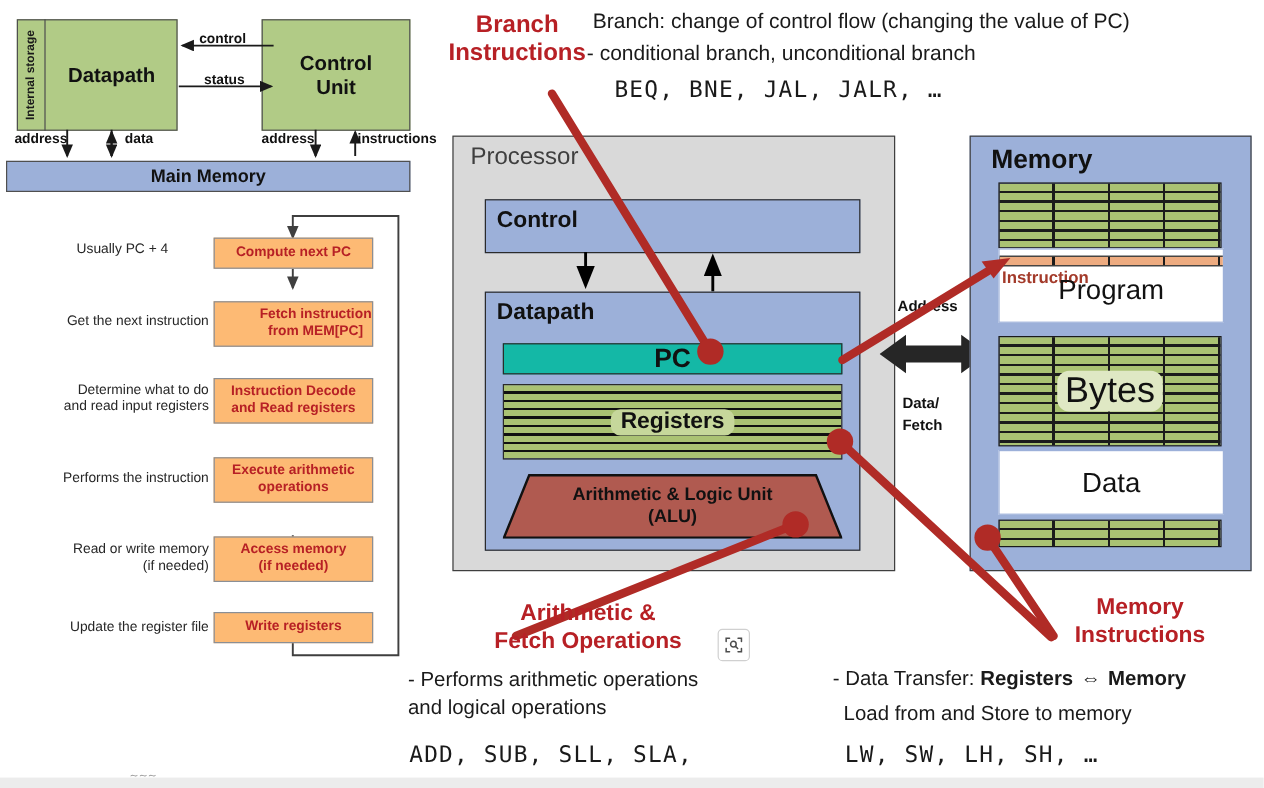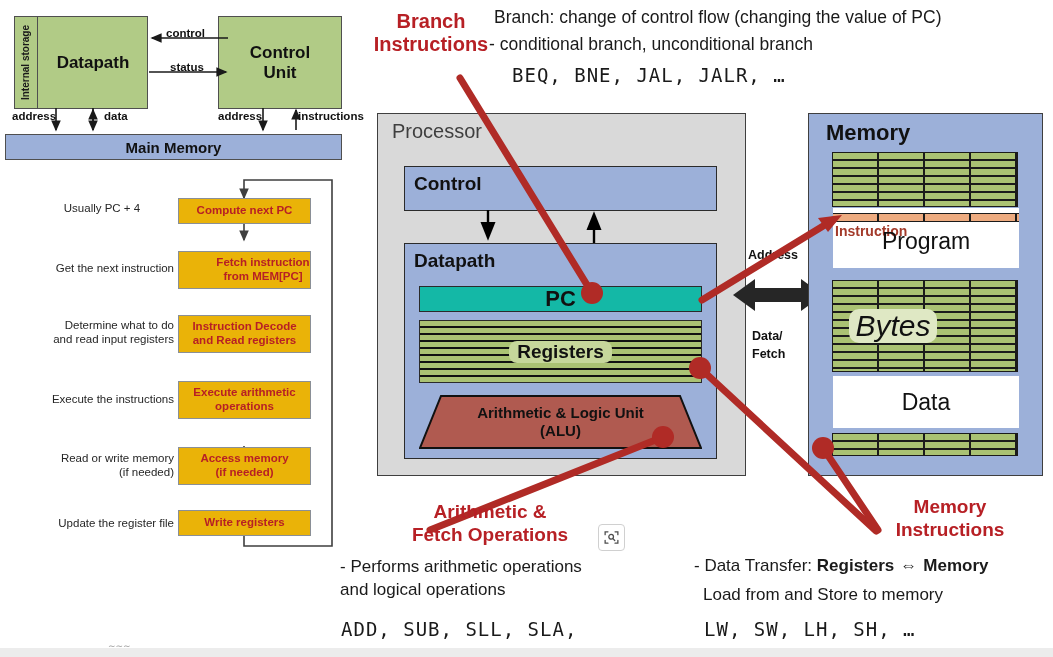--- a/index.html
+++ b/index.html
@@ -15,21 +15,21 @@
   #tl-internal span{display:block;white-space:nowrap;transform:rotate(-90deg);font-size:10px;font-weight:bold;color:#1a1a1a;}
   #tl-dp-label{left:38px;top:16px;width:110px;height:93px;font-size:17px;font-weight:bold;color:#111;}
   #tl-control{left:218px;top:16px;width:124px;height:93px;background:#b1cb86;border:1px solid #4f4f4f;
               font-size:17px;font-weight:bold;color:#111;line-height:1.12;flex-direction:column;}
   #tl-mainmem{left:5px;top:134px;width:337px;height:26px;background:#9cb0d9;border:1px solid #4f4f4f;
               font-size:15px;font-weight:bold;color:#111;}
 
   .tl-txt{font-size:11.5px;font-weight:bold;color:#111;}
 
   
-  .fc-box{background:#eab308;border:1px solid #8a8f96;color:#b72025;font-weight:bold;font-size:11.5px;
+  .fc-box{background:#fdba74;border:1px solid #8a8f96;color:#b72025;font-weight:bold;font-size:11.5px;
           line-height:1.2;flex-direction:column;}
   .fc-cap{font-size:11.5px;color:#262626;text-align:right;line-height:1.25;}
 
   
   #proc{left:377px;top:113px;width:369px;height:363px;background:#d9d9d9;border:1px solid #3f3f3f;}
   #proc-title{left:392px;top:120px;font-size:20px;color:#3f3f3f;}
   #ctrl-box{left:404px;top:166px;width:313px;height:45px;background:#9cb0d9;border:1px solid #2b2b2b;}
   #ctrl-lbl{left:414px;top:173px;font-size:19px;font-weight:bold;color:#111;}
   #dp-box{left:404px;top:243px;width:313px;height:216px;background:#9cb0d9;border:1px solid #2b2b2b;}
   #dp-lbl{left:414px;top:250px;font-size:19px;font-weight:bold;color:#111;}
@@ -51,21 +51,21 @@
       repeating-linear-gradient(to bottom,#aac273 0px,#aac273 6px,#1b1b1b 6px,#1b1b1b 8px);}
   .memwhite{background:#fff;border:1px solid #9cb0d9;}
   #mem-g1{left:832px;top:152px;width:186px;height:55px;}
   #mem-prog{left:832px;top:207px;width:188px;height:62px;}
   #mem-instr{left:833px;top:213px;width:186px;height:9px;
       background:repeating-linear-gradient(to right,#edab80 0px,#edab80 44px,#1b1b1b 44px,#1b1b1b 46px);
       border-top:1px solid #1b1b1b;border-bottom:1px solid #1b1b1b;}
   #mem-instr-lbl{left:835px;top:223px;font-size:14px;font-weight:bold;color:#a33a2a;}
   #mem-prog-lbl{left:832px;top:228px;width:188px;font-size:23px;color:#111;text-align:center;}
   #mem-g2{left:832px;top:280px;width:186px;height:92px;}
-  #mem-bytes-lbl{left:800px;top:280px;width:186px;height:92px;font-size:30px;color:#111;font-style:italic;}
+  #mem-bytes-lbl{left:832px;top:280px;width:186px;height:92px;font-size:30px;color:#111;}
   #mem-data{left:832px;top:375px;width:188px;height:54px;}
   #mem-data-lbl{left:832px;top:375px;width:188px;height:54px;font-size:23px;color:#111;}
   #mem-g3{left:832px;top:433px;width:186px;height:23px;}
 
   
   #addr-lbl{left:748px;top:248px;font-size:12.5px;font-weight:bold;color:#111;}
   #data-lbl{left:752px;top:327px;font-size:12.5px;font-weight:bold;color:#111;line-height:1.45;}
 
   
   .callout{color:#b72025;font-weight:bold;}
@@ -173,21 +173,21 @@
 
   <div class="abs fc-cap" style="left:10px;top:318px;width:164px;">
     <div>Determine what to do</div>
     <div>and read input registers</div>
   </div>
   <div class="abs ctr fc-box" style="left:178px;top:315px;width:133px;height:38px;">
     <div>Instruction Decode</div>
     <div>and Read registers</div>
   </div>
 
-  <div class="abs fc-cap" style="left:22px;top:392px;width:152px;">Execute the instructions</div>
+  <div class="abs fc-cap" style="left:22px;top:392px;width:152px;">Performs the instruction</div>
   <div class="abs ctr fc-box" style="left:178px;top:381px;width:133px;height:38px;">
     <div>Execute arithmetic</div>
     <div>operations</div>
   </div>
 
   <div class="abs fc-cap" style="left:18px;top:451px;width:156px;">
     <div>Read or write memory</div>
     <div>(if needed)</div>
   </div>
   <div class="abs ctr fc-box" style="left:178px;top:447px;width:133px;height:38px;">

